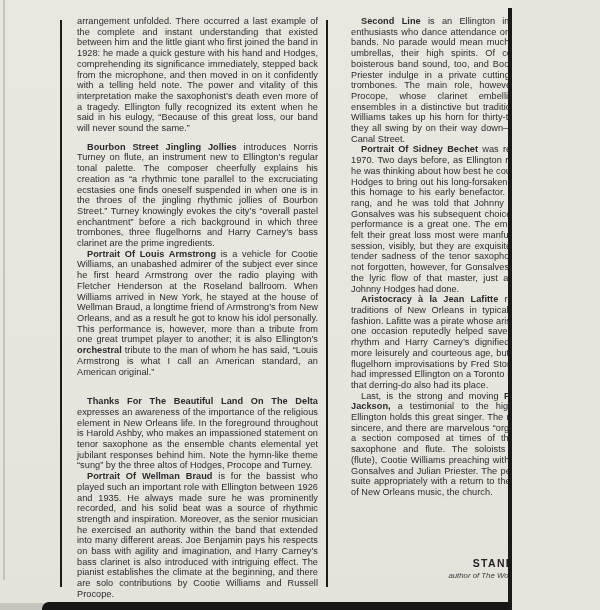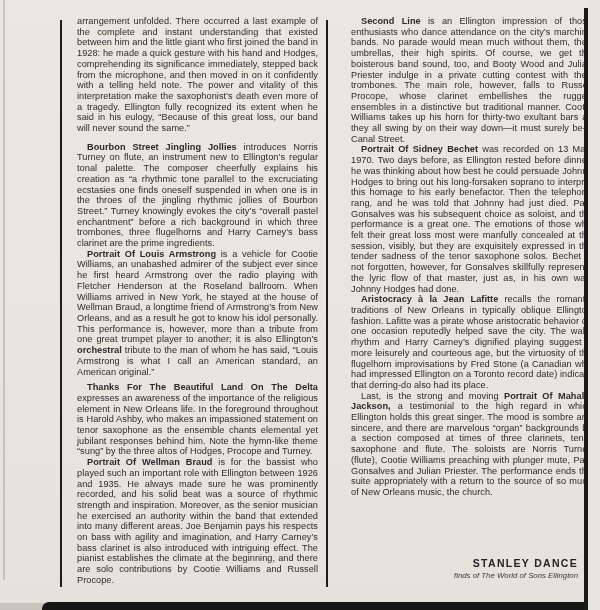--- a/index.html
+++ b/index.html
@@ -1,19 +1,19 @@
 <!DOCTYPE html>
 <html><head>
 <meta charset="utf-8">
 <style>
   html, body { margin: 0; padding: 0; }
   body { background: #e8e5df; }
   .page {
     position: relative;
-    width: 588px;
+    width: 512px;
     height: 610px;
     background: linear-gradient(180deg, #eae7e1 0%, #e8e5df 60%, #e5e2dc 100%);
     overflow: hidden;
     font-family: "Liberation Sans", sans-serif;
     color: #2b2b2d;
   }
   
   .edge-left-faint {
     position: absolute; left: 3px; top: 0; width: 2px; height: 580px;
     background: #b3afa9; opacity: 0.65;
@@ -38,21 +38,21 @@
   .col {
     position: absolute; top: 16px; width: 241px;
     font-size: 9.2px; line-height: 10.7px; letter-spacing: 0.04px;
     text-align: justify;
   }
   .col-1 { left: 77px; }
   .col-2 { left: 337px; margin-left: 14px; }
   p.para { margin: 0; }
   p.para.indent { text-indent: 10px; }
   p.para.gap-lg { margin-top: 8px; }
-  p.para.gap-sm { margin-top: 5px; }
+  p.para.gap-sm { margin-top: 19px; }
   .b { font-weight: bold; }
   
   .signature {
     position: absolute; left: 337px; top: 557px; width: 241px;
     text-align: right;
   }
   .sig-name {
     font-weight: bold; font-size: 10.5px; letter-spacing: 1.3px; color: #232325;
   }
   .sig-credit {
@@ -80,20 +80,20 @@
     </div>
   <div class="col col-2">
       <p class="para indent"><span class="b">Second Line</span><span> is an Ellington impression of those enthusiasts who dance attendance on the city’s marching bands. No parade would mean much without them, their umbrellas, their high spirits. Of course, we get the boisterous band sound, too, and Booty Wood and Julian Priester indulge in a private cutting contest with their trombones. The main role, however, falls to Russell Procope, whose clarinet embellishes the rugged ensembles in a distinctive but traditional manner. Cootie Williams takes up his horn for thirty-two exultant bars as they all swing by on their way down—it must surely be—Canal Street.</span></p>
       <p class="para indent"><span class="b">Portrait Of Sidney Bechet</span><span> was recorded on 13 May, 1970. Two days before, as Ellington rested before dinner, he was thinking about how best he could persuade Johnny Hodges to bring out his long-forsaken soprano to interpret this homage to his early benefactor. Then the telephone rang, and he was told that Johnny had just died. Paul Gonsalves was his subsequent choice as soloist, and the performance is a great one. The emotions of those who felt their great loss most were manfully concealed at the session, visibly, but they are exquisitely expressed in the tender sadness of the tenor saxophone solos. Bechet is not forgotten, however, for Gonsalves skillfully represents the lyric flow of that master, just as, in his own way, Johnny Hodges had done.</span></p>
       <p class="para indent"><span class="b">Aristocracy à la Jean Lafitte</span><span> recalls the romantic traditions of New Orleans in typically oblique Ellington fashion. Lafitte was a pirate whose aristocratic behavior on one occasion reputedly helped save the city. The waltz rhythm and Harry Carney’s dignified playing suggest a more leisurely and courteous age, but the virtuosity of the flugelhorn improvisations by Fred Stone (a Canadian who had impressed Ellington on a Toronto record date) indicate that derring-do also had its place.</span></p>
       <p class="para indent"><span>Last, is the strong and moving </span><span class="b">Portrait Of Mahalia Jackson,</span><span> a testimonial to the high regard in which Ellington holds this great singer. The mood is sombre and sincere, and there are marvelous “organ” backgrounds by a section composed at times of three clarinets, tenor saxophone and flute. The soloists are Norris Turney (flute), Cootie Williams preaching with plunger mute, Paul Gonsalves and Julian Priester. The performance ends the suite appropriately with a return to the source of so much of New Orleans music, the church.</span></p>
     </div>
 
   <div class="signature">
     <div class="sig-name">STANLEY DANCE</div>
-    <div class="sig-credit"><span>finds of </span><span>The World of Sons Ellington</span></div>
+    <div class="sig-credit"><span>author of </span><span>The World of Sons Ellington</span></div>
   </div>
 
   <div class="corner-bl"></div>
   <div class="edge-bottom-dark"></div>
   <div class="edge-right-dark"></div>
 
 </div>
 
 </body></html>

